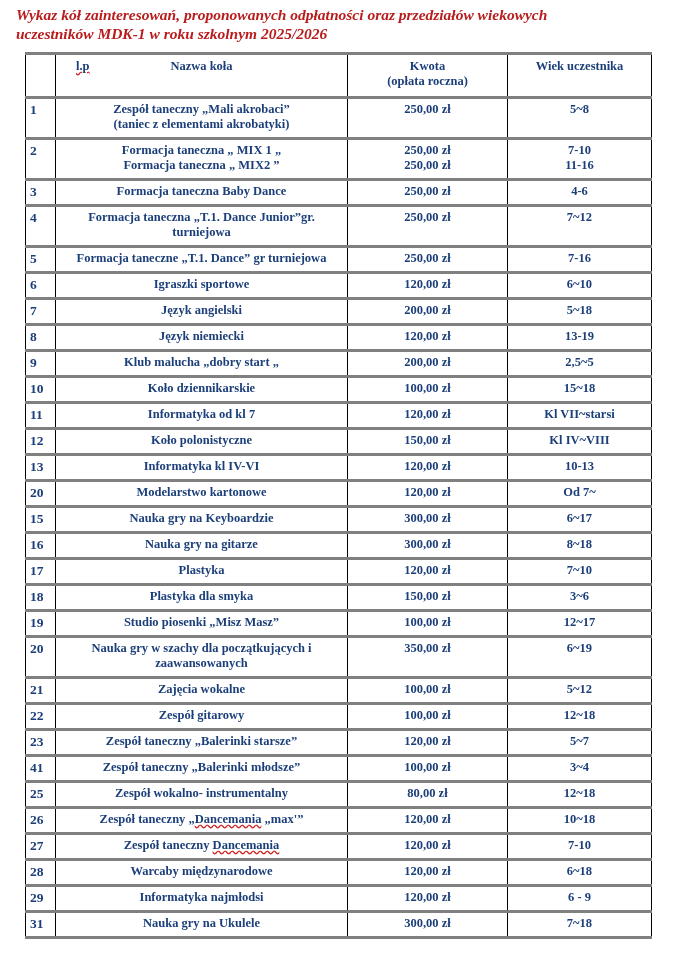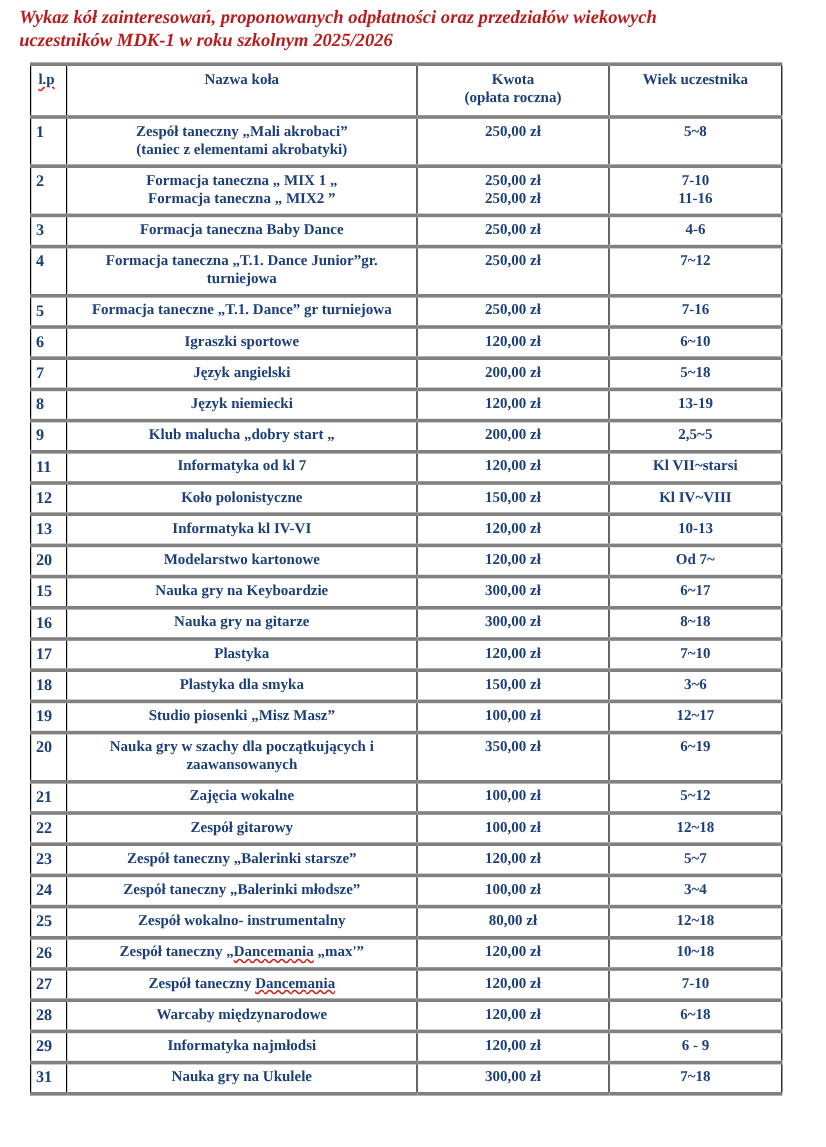--- a/index.html
+++ b/index.html
@@ -18,21 +18,21 @@
   table.wykaz col.c-name { width: 292px; }
   table.wykaz col.c-kwota { width: 160px; }
   table.wykaz col.c-wiek { width: 144px; }
   table.wykaz th, table.wykaz td {
     border-left: 1.5px solid #000; border-right: 1.5px solid #000;
     border-top: 3px solid #808080; border-bottom: 3px solid #808080;
     vertical-align: top; padding: 3px 4px 3px 4px;
   }
   table.wykaz th { font-weight: bold; height: 34px; padding-top: 4px; }
   table.wykaz th.lp { text-align: left; padding-left: 6px; }
-  .lp-underline { text-decoration: underline wavy #d02020; }
+  .lp-underline { text-decoration: underline wavy #d02020; margin-left: 44px; }
   td.lp { text-align: left; padding-left: 3px; font-size: 13.5px; }
   td.name { text-align: center; padding-left: 5px; }
   td.kwota, td.wiek { text-align: center; }
   .spell { text-decoration: underline wavy #d02020; }
   tr.r1 td { height: 17px; }
   tr.r2 td { height: 32px; }
 </style>
 </head>
 <body>
 
@@ -167,20 +167,32 @@
           <div>Klub malucha „dobry start  „</div>
         </td>
         <td class="kwota">
           <div>200,00 zł</div>
         </td>
         <td class="wiek">
           <div>2,5~5</div>
         </td>
       </tr>
       <tr class="r1">
+        <td class="lp">10</td>
+        <td class="name">
+          <div>Koło dziennikarskie</div>
+        </td>
+        <td class="kwota">
+          <div>100,00 zł</div>
+        </td>
+        <td class="wiek">
+          <div>15~18</div>
+        </td>
+      </tr>
+      <tr class="r1">
         <td class="lp">11</td>
         <td class="name">
           <div>Informatyka od kl 7</div>
         </td>
         <td class="kwota">
           <div>120,00 zł</div>
         </td>
         <td class="wiek">
           <div>Kl VII~starsi</div>
         </td>
@@ -324,21 +336,21 @@
           <div>Zespół taneczny „Balerinki starsze”</div>
         </td>
         <td class="kwota">
           <div>120,00 zł</div>
         </td>
         <td class="wiek">
           <div>5~7</div>
         </td>
       </tr>
       <tr class="r1">
-        <td class="lp">24</td>
+        <td class="lp">41</td>
         <td class="name">
           <div>Zespół taneczny „Balerinki młodsze”</div>
         </td>
         <td class="kwota">
           <div>100,00 zł</div>
         </td>
         <td class="wiek">
           <div>3~4</div>
         </td>
       </tr>

